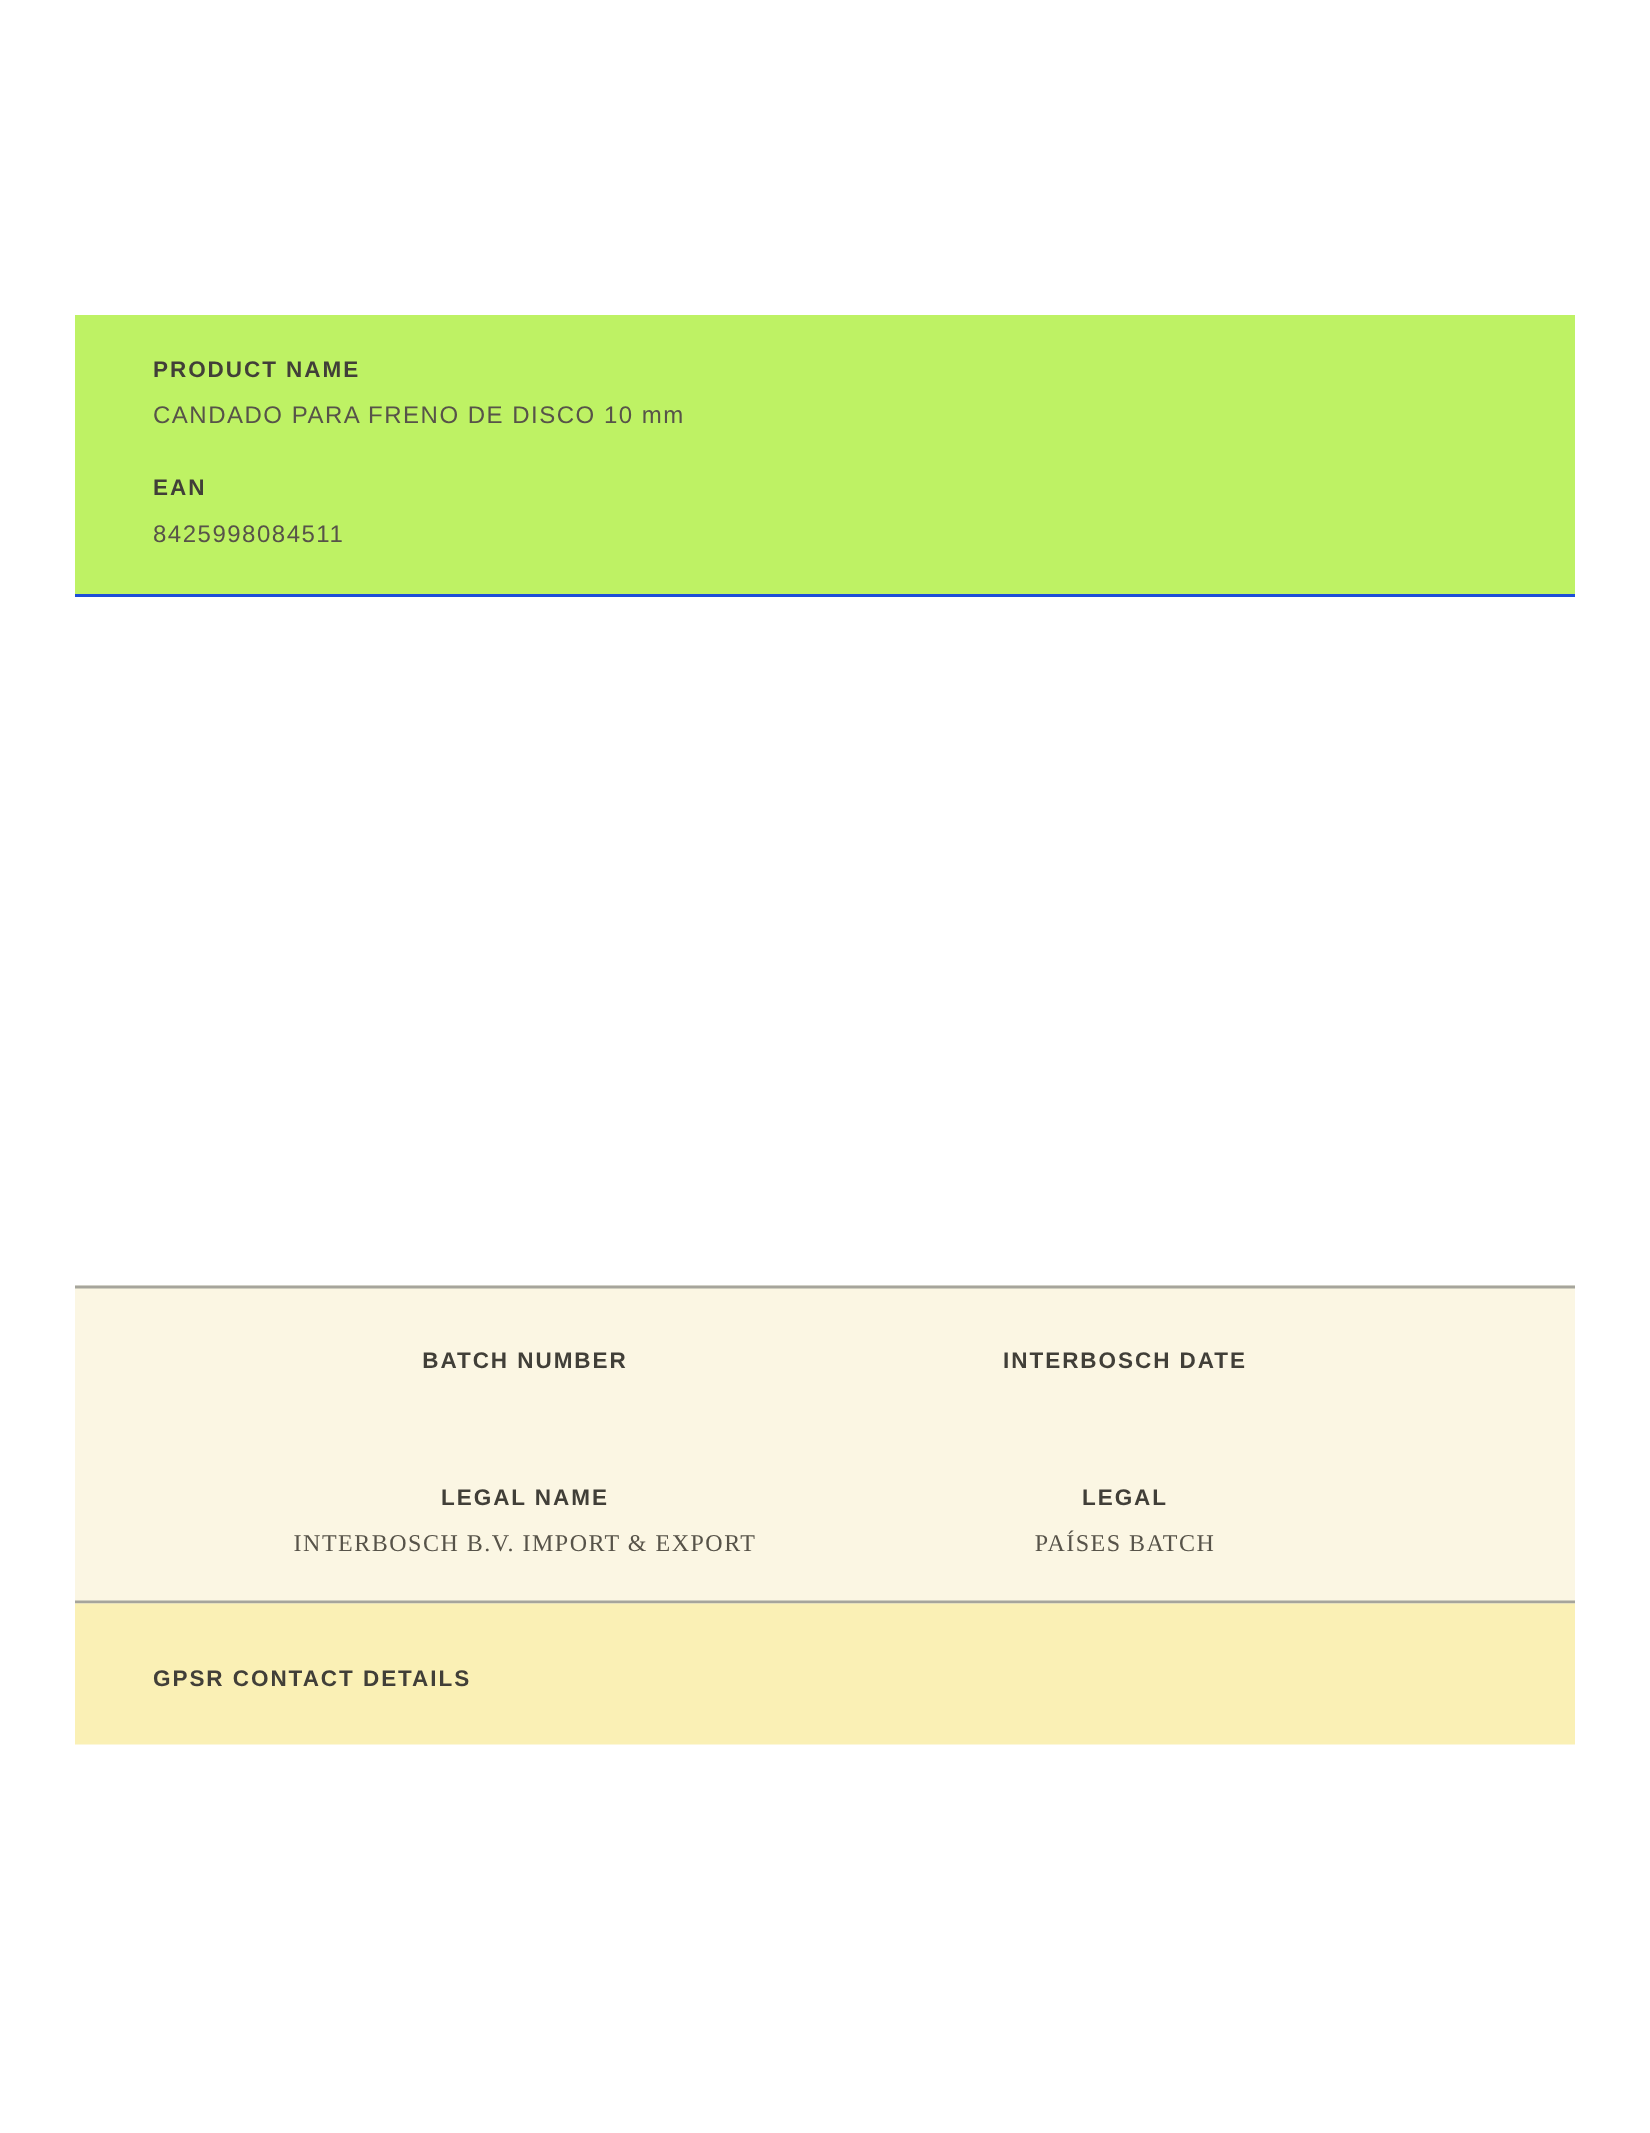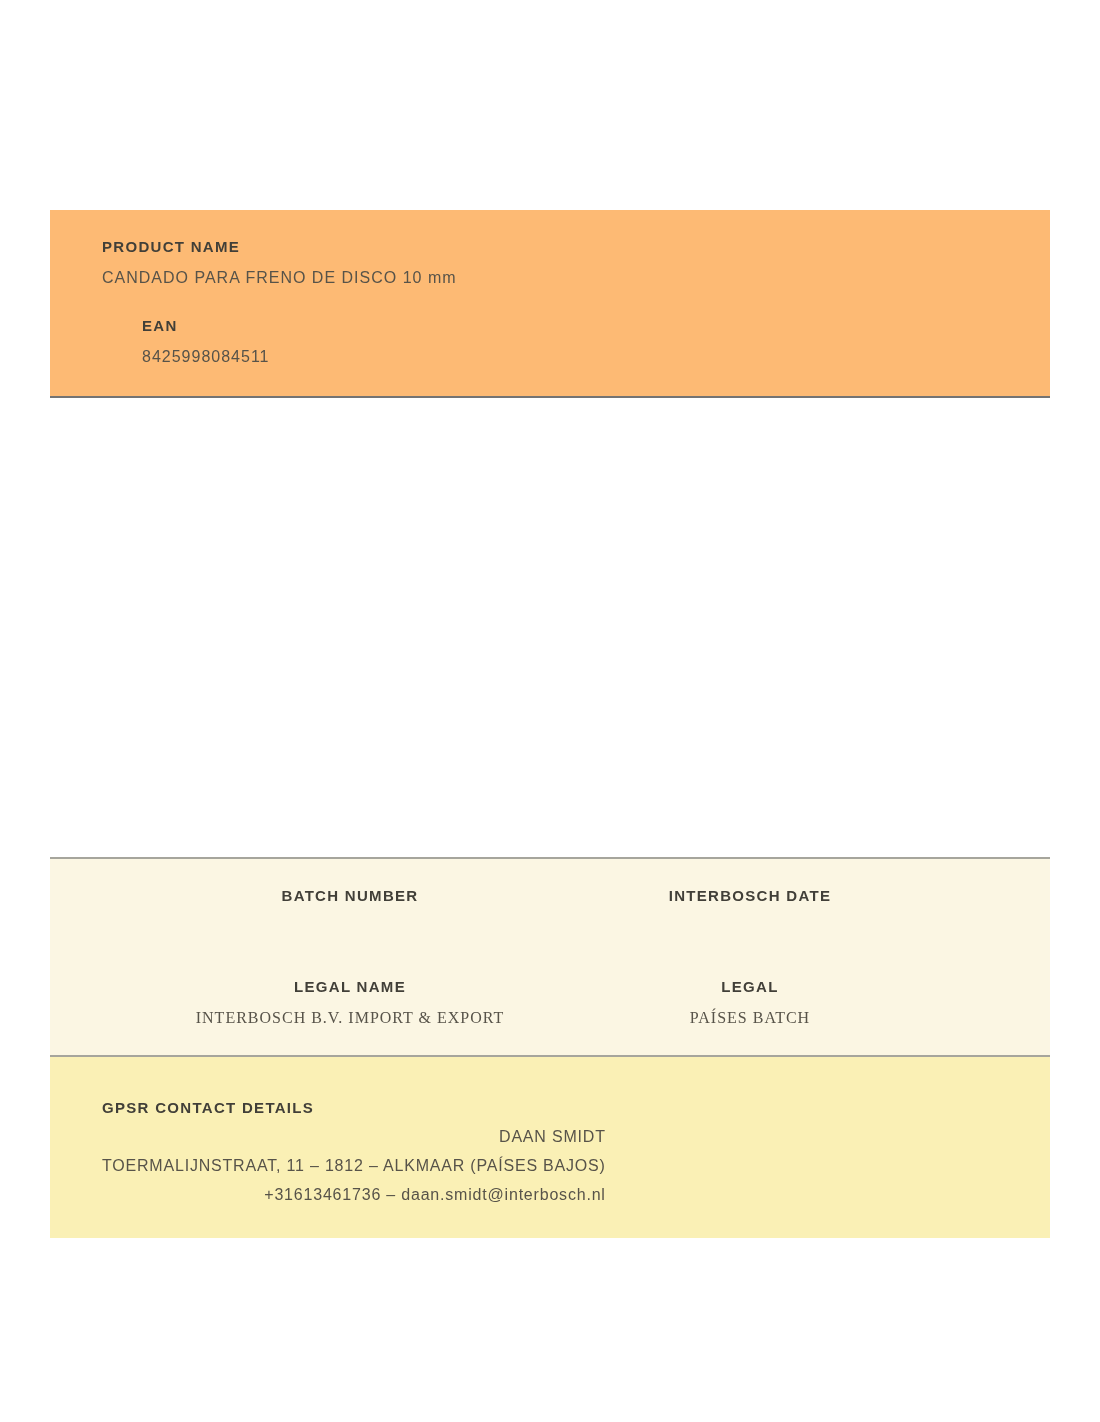--- a/index.html
+++ b/index.html
@@ -11,25 +11,25 @@
     font-family: "Liberation Sans", sans-serif;
     overflow: hidden;
   }
   .sheet { position: absolute; inset: 0; }
 
   .section { margin: 0 50px; }
 
   
   .sec-product {
     margin-top: 210px;
-    background: #fdba74;
-    border-bottom: 2px solid #737373;
+    background: #bef264;
+    border-bottom: 2px solid #1d4ed8;
     padding: 28px 52px 30px;
   }
-  .field + .field { margin-top: 30px; margin-left: 40px; }
+  .field + .field { margin-top: 30px; }
   .field-label {
     font-size: 15px;
     font-weight: bold;
     color: #413F38;
     letter-spacing: 1.3px;
     line-height: 18px;
   }
   .field-value {
     font-size: 16px;
     color: #575349;
@@ -37,21 +37,21 @@
     line-height: 19px;
     margin-top: 12px;
   }
 
   
   .sec-batch {
     margin-top: 459px;
     background: #FBF6E3;
     border-top: 2px solid #A6A59C;
     border-bottom: 2px solid #A6A59C;
-    padding: 28px 100px 28px;
+    padding: 40px 100px 28px;
   }
   .batch-grid {
     display: grid;
     grid-template-columns: 1fr 1fr;
     row-gap: 42px;
     text-align: center;
   }
   .batch-cell .field-value { min-height: 19px; font-family: Liberation Serif, serif; }
 
   
@@ -111,20 +111,15 @@
       </div>
       <div class="batch-cell">
         <div class="field-label">LEGAL</div>
         <div class="field-value">PAÍSES BATCH</div>
       </div>
     </div>
   </section>
 
   <section class="section sec-gpsr">
     <div class="gpsr-label">GPSR CONTACT DETAILS</div>
-    <div class="gpsr-contact">
-      <div>DAAN SMIDT</div>
-      <div>TOERMALIJNSTRAAT, 11 – 1812 – ALKMAAR (PAÍSES BAJOS)</div>
-      <div>+31613461736 – daan.smidt@interbosch.nl</div>
-    </div>
   </section>
 
 </div>
 
 </body></html>

